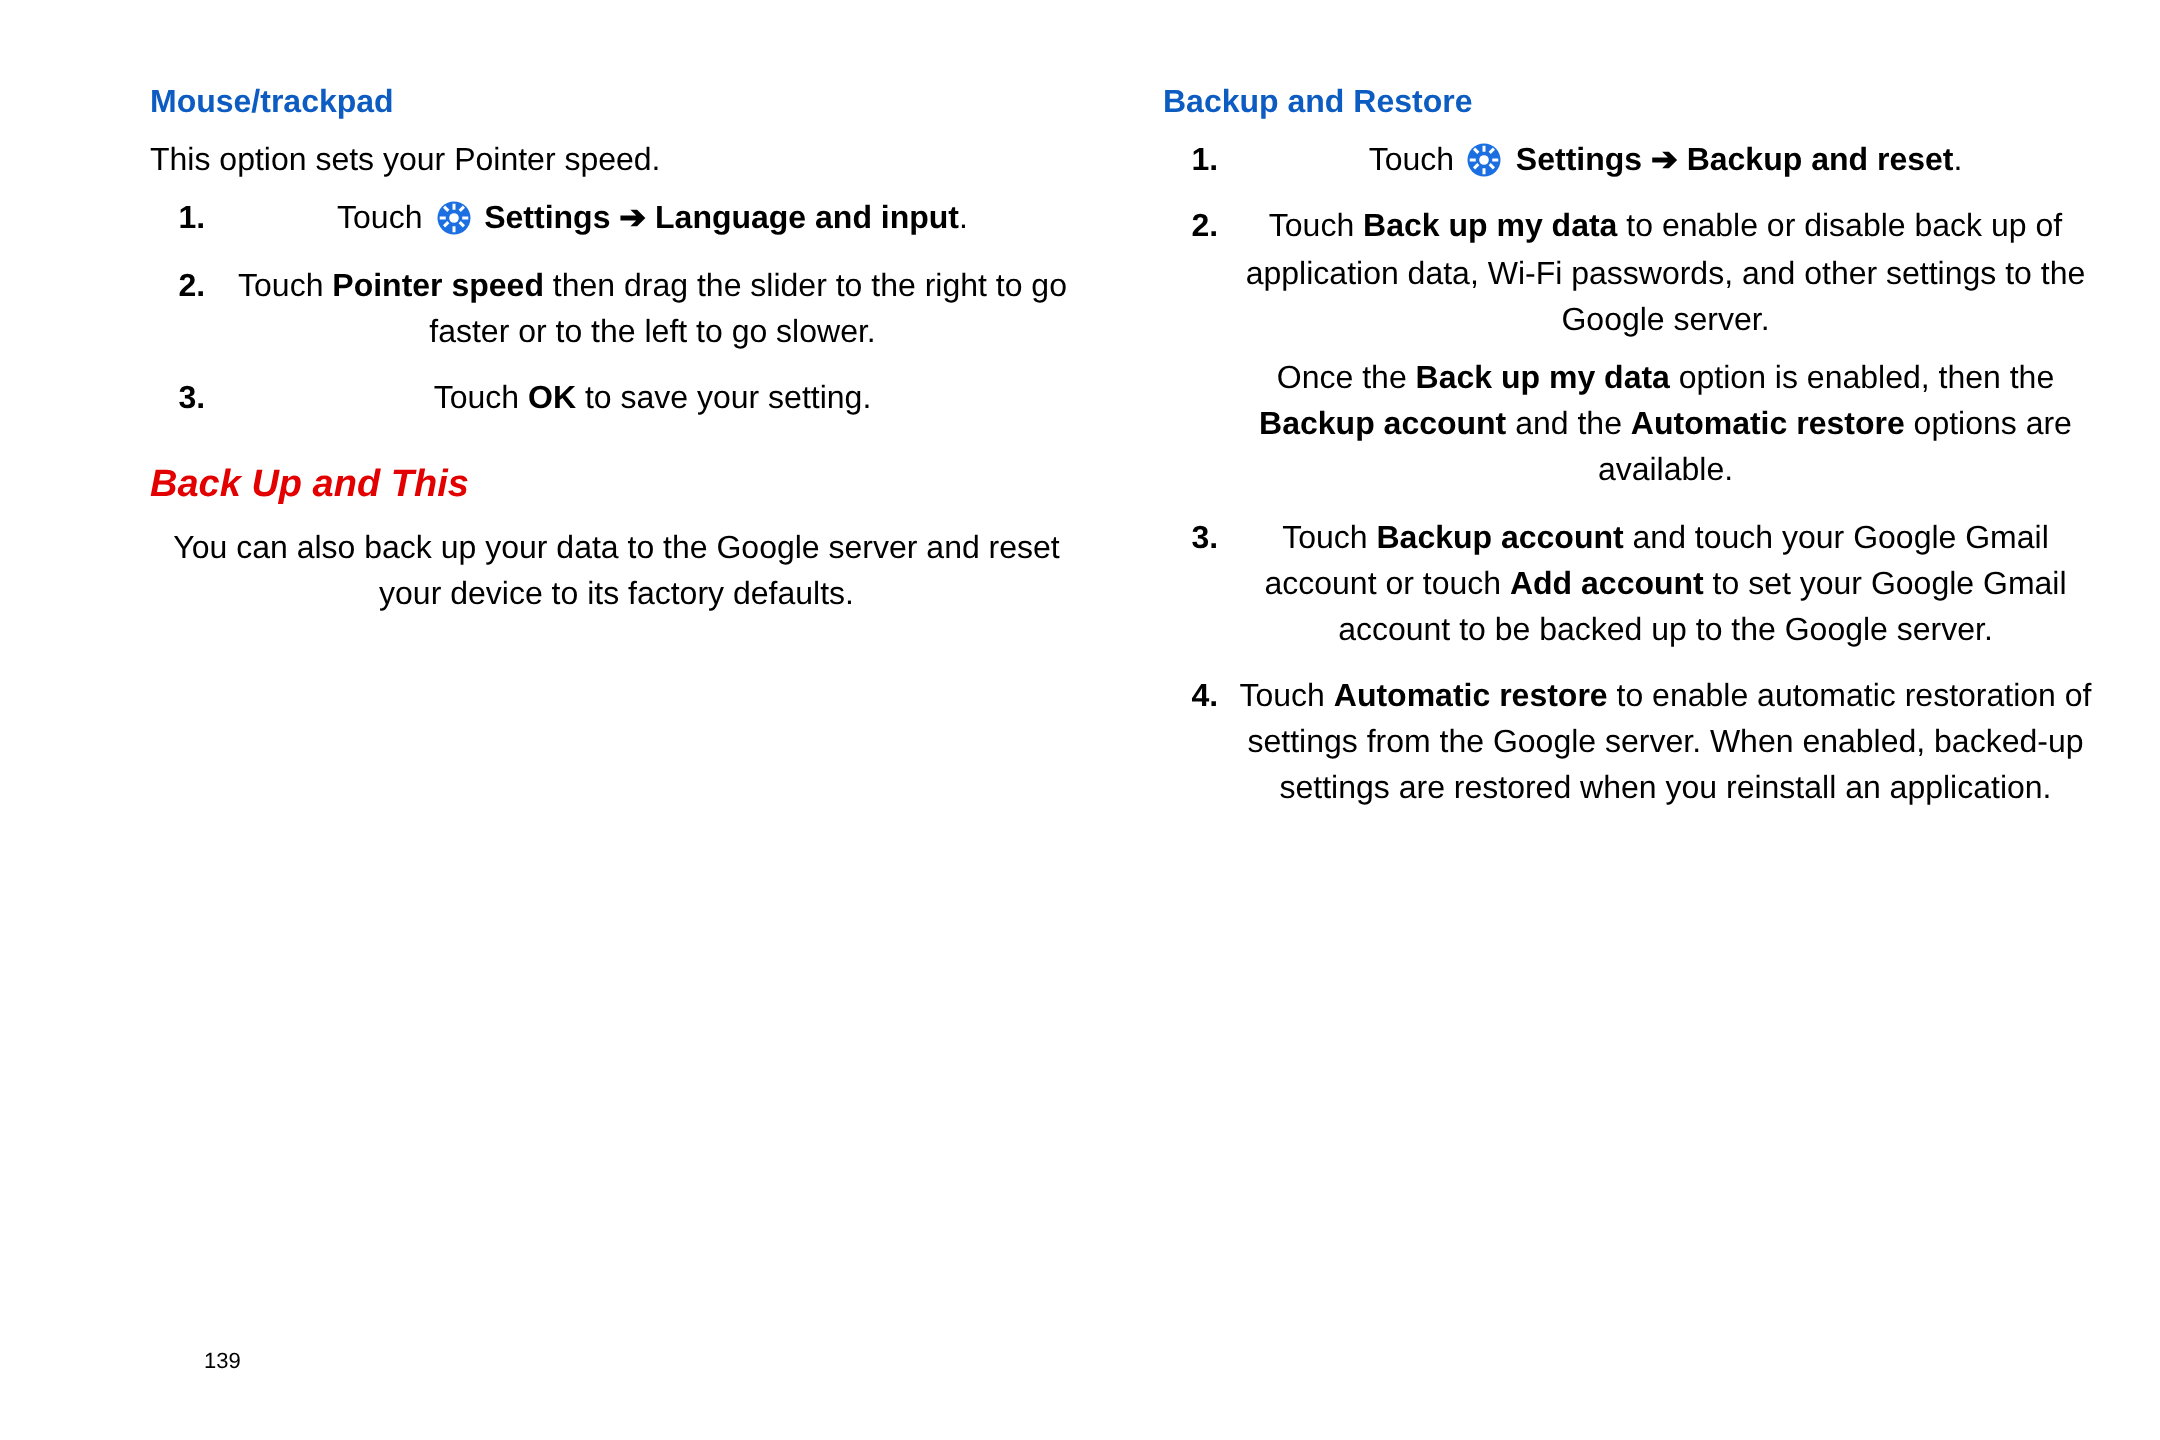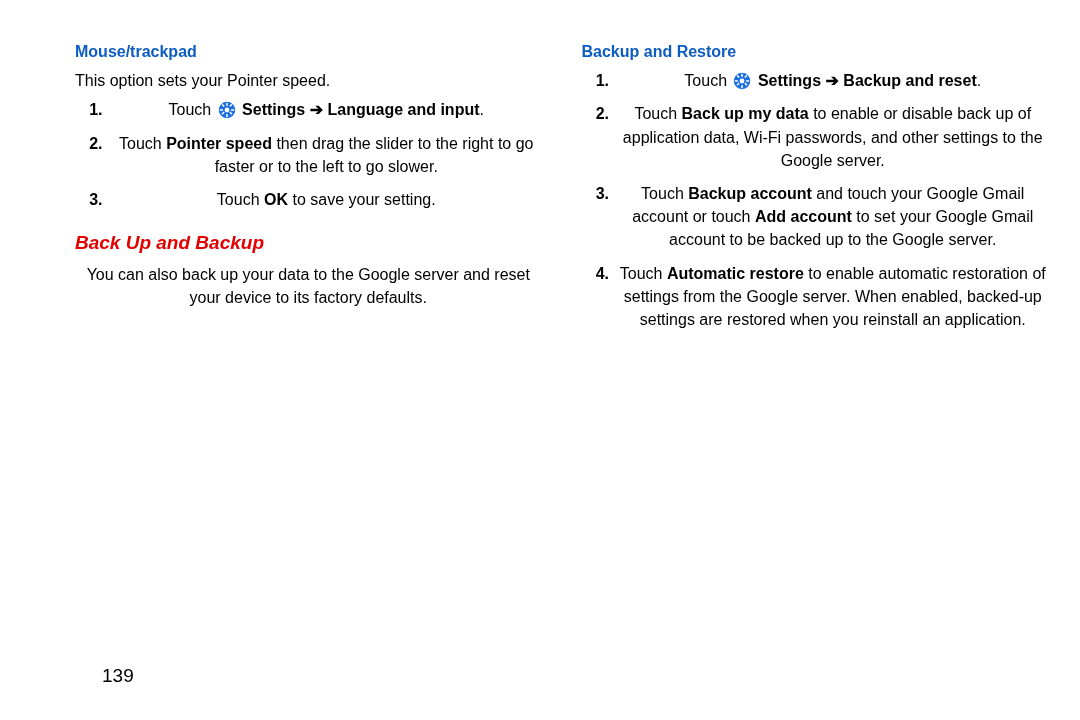--- a/index.html
+++ b/index.html
@@ -62,21 +62,21 @@
     margin-left: 10px;
     text-align: center;
   }
   .followon {
     margin-top: 6px;
   }
   .pageno {
     position: absolute;
     left: 102px;
     bottom: 30px;
-    font-size: 19px;
+    font-size: 11px;
   }
 </style>
 </head>
 <body>
 
 <div class="page">
   <div class="col">
     <p class="h-blue">Mouse/trackpad</p>
     <p class="body">This option sets your Pointer speed.</p>
     <ol id="left-ol">
@@ -92,21 +92,21 @@
                   <rect x="4.8" y="4.8" width="4" height="2" transform="rotate(45 6.8 5.8)"></rect>
                   <rect x="15.2" y="15.2" width="4" height="2" transform="rotate(45 17.2 16.2)"></rect>
                   <rect x="15.2" y="4.8" width="4" height="2" transform="rotate(-45 17.2 5.8)"></rect>
                   <rect x="4.8" y="15.2" width="4" height="2" transform="rotate(-45 6.8 16.2)"></rect>
                 </g>
               </g>
             </svg></span><span class="b"> Settings ➔ Language and input</span>.</li>
         <li>Touch <span class="b">Pointer speed</span> then drag the slider to the right to go faster or to the left to go slower.</li>
         <li>Touch <span class="b">OK</span> to save your setting.</li>
       </ol>
-    <p class="h-red">Back Up and Backup</p>
+    <p class="h-red">Back Up and This</p>
     <p class="body ind">You can also back up your data to the Google server and reset your device to its factory defaults.</p>
   </div>
   <div class="col">
     <p class="h-blue">Backup and Restore</p>
     <ol id="right-ol">
         <li>Touch <span class="gear"><svg viewBox="0 0 24 24">
               <circle cx="12" cy="12" r="11" fill="#1b6fe0"></circle>
               <g fill="#ffffff">
                 <circle cx="12" cy="12" r="3.2"></circle>
                 <g>
@@ -114,20 +114,20 @@
                   <rect x="11" y="17.5" width="2" height="4"></rect>
                   <rect x="2.5" y="11" width="4" height="2"></rect>
                   <rect x="17.5" y="11" width="4" height="2"></rect>
                   <rect x="4.8" y="4.8" width="4" height="2" transform="rotate(45 6.8 5.8)"></rect>
                   <rect x="15.2" y="15.2" width="4" height="2" transform="rotate(45 17.2 16.2)"></rect>
                   <rect x="15.2" y="4.8" width="4" height="2" transform="rotate(-45 17.2 5.8)"></rect>
                   <rect x="4.8" y="15.2" width="4" height="2" transform="rotate(-45 6.8 16.2)"></rect>
                 </g>
               </g>
             </svg></span><span class="b"> Settings ➔ Backup and reset</span>.</li>
-        <li>Touch <span class="b">Back up my data</span> to enable or disable back up of application data, Wi-Fi passwords, and other settings to the Google server.</li>
+        <li>Touch <span class="b">Back up my data</span> to enable or disable back up of application data, Wi-Fi passwords, and other settings to the Google server.<div class="followon">Once the <span class="b">Back up my data</span> option is enabled, then the <span class="b">Backup account</span> and the <span class="b">Automatic restore</span> options are available.</div></li>
         <li>Touch <span class="b">Backup account</span> and touch your Google Gmail account or touch <span class="b">Add account</span> to set your Google Gmail account to be backed up to the Google server.</li>
         <li>Touch <span class="b">Automatic restore</span> to enable automatic restoration of settings from the Google server. When enabled, backed-up settings are restored when you reinstall an application.</li>
       </ol>
   </div>
 </div>
 
 <div class="pageno">139</div>
 
 </body></html>

